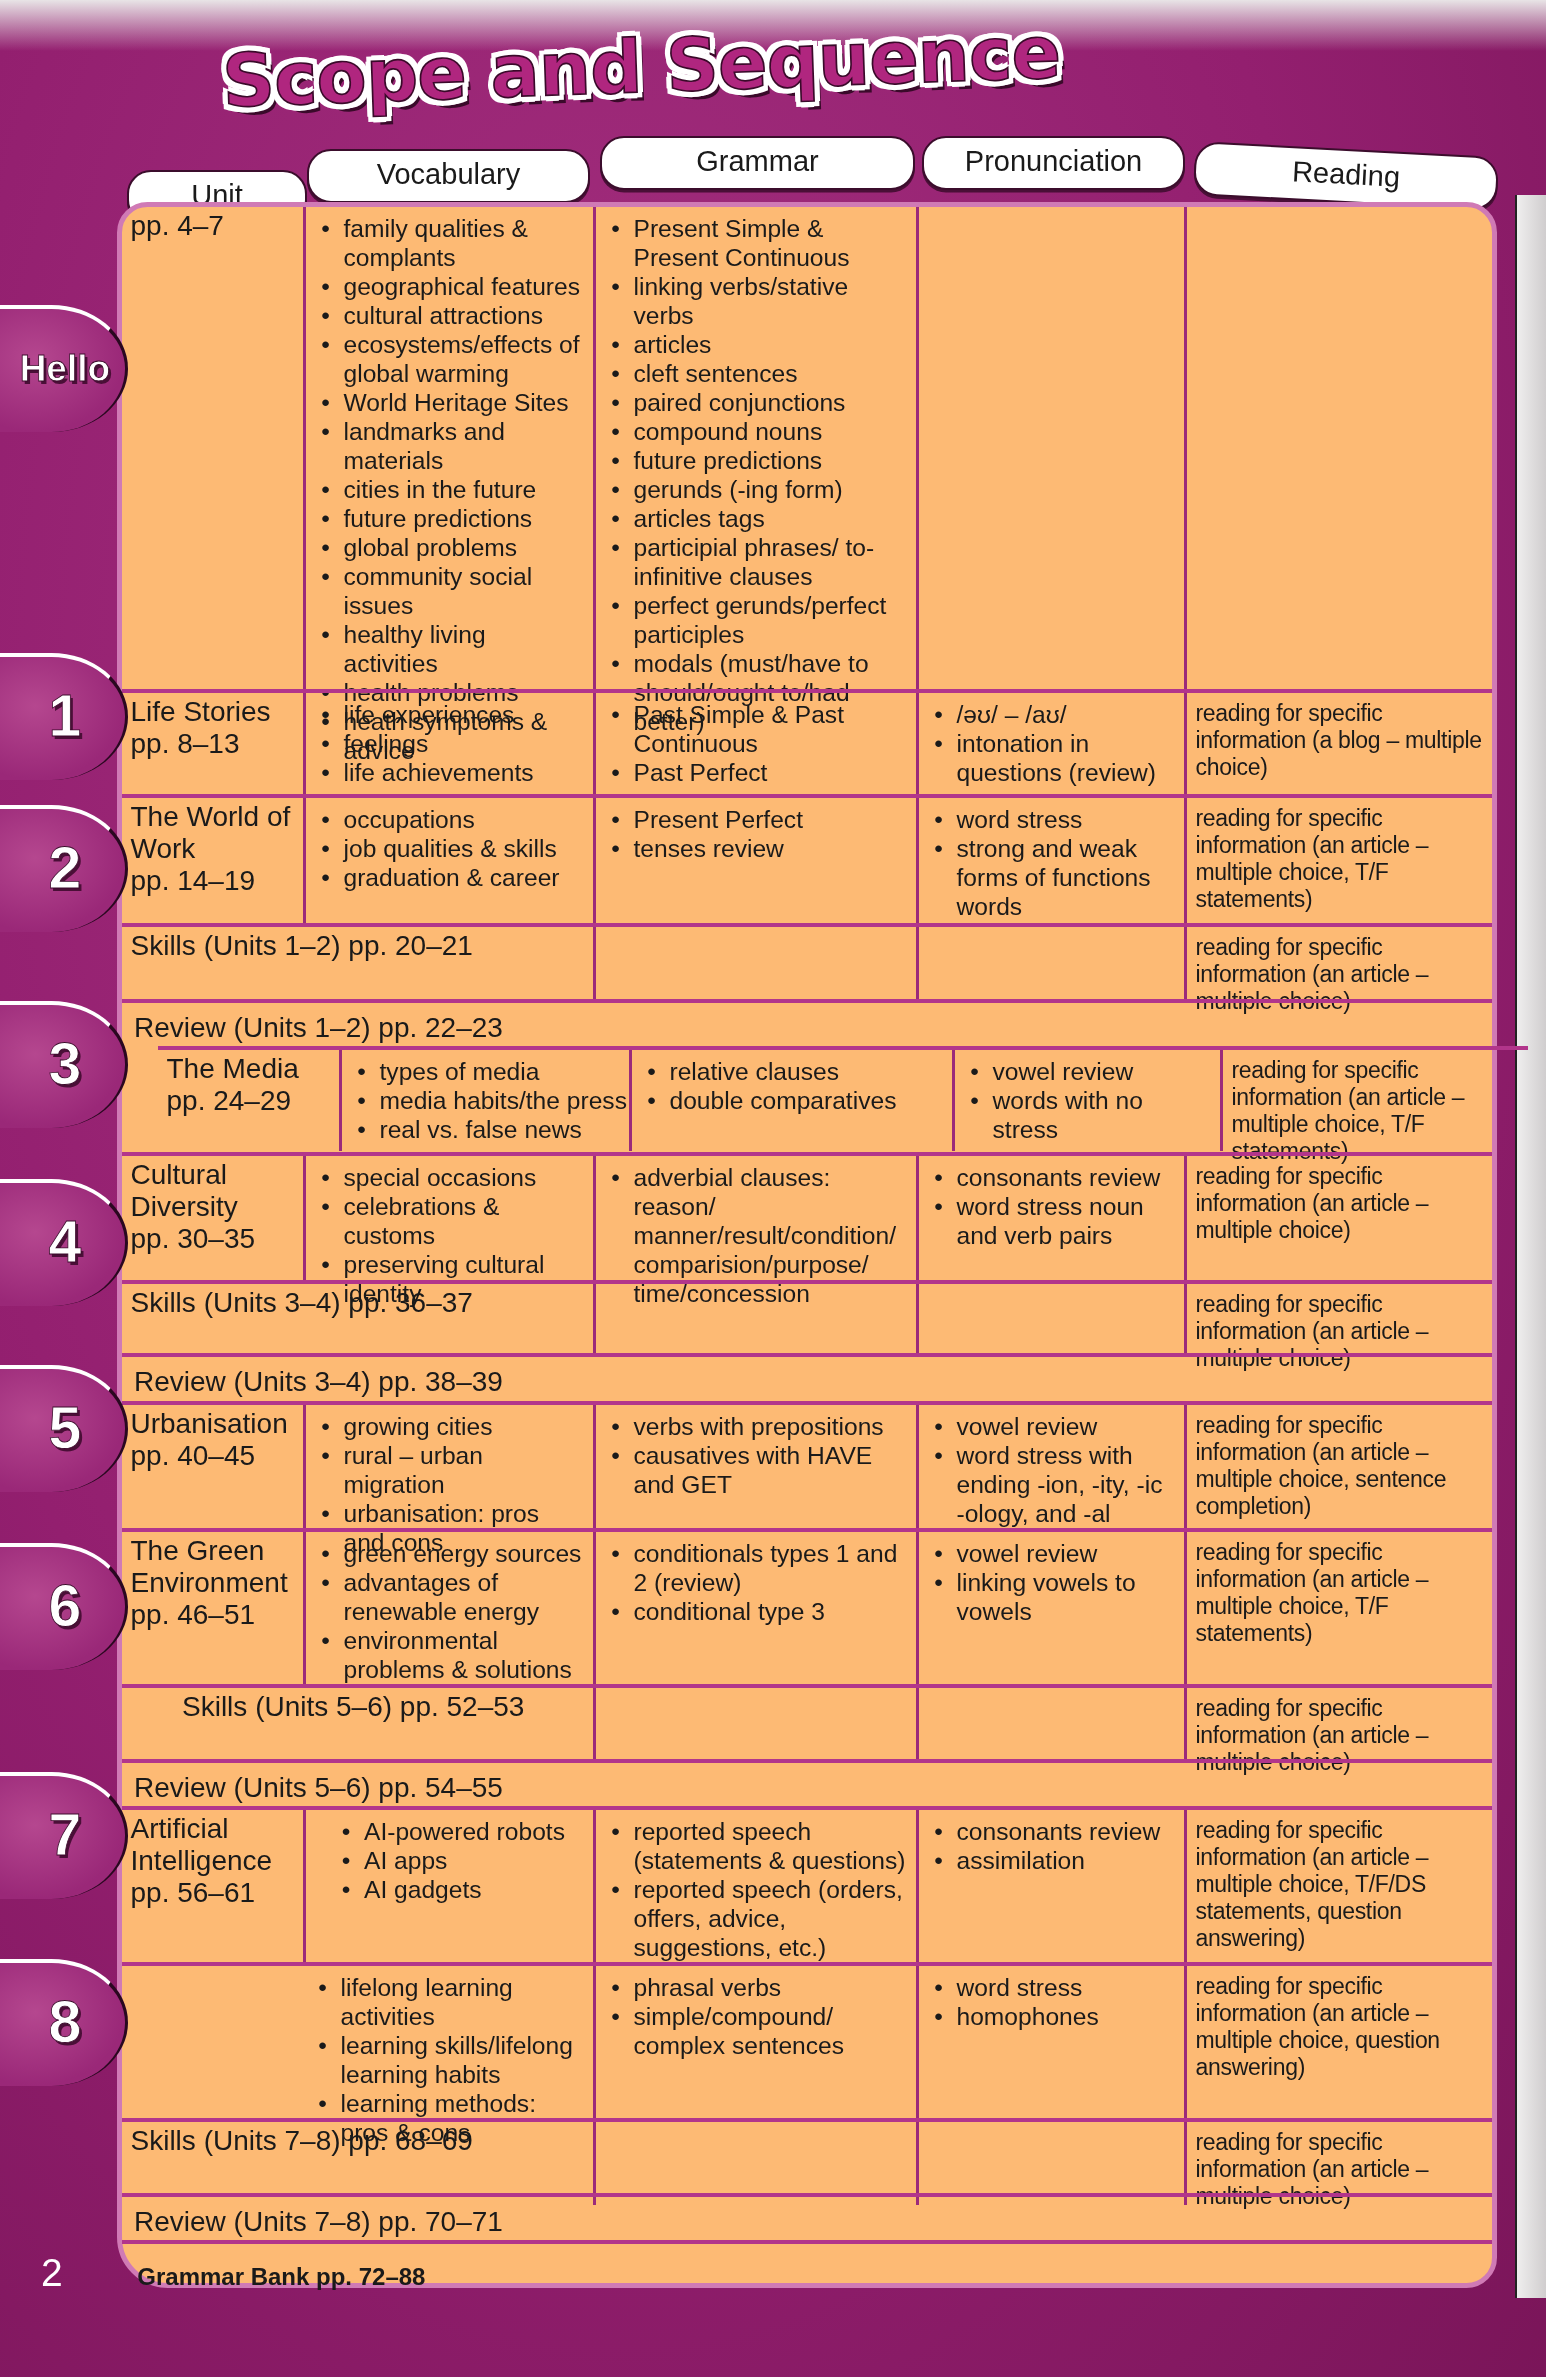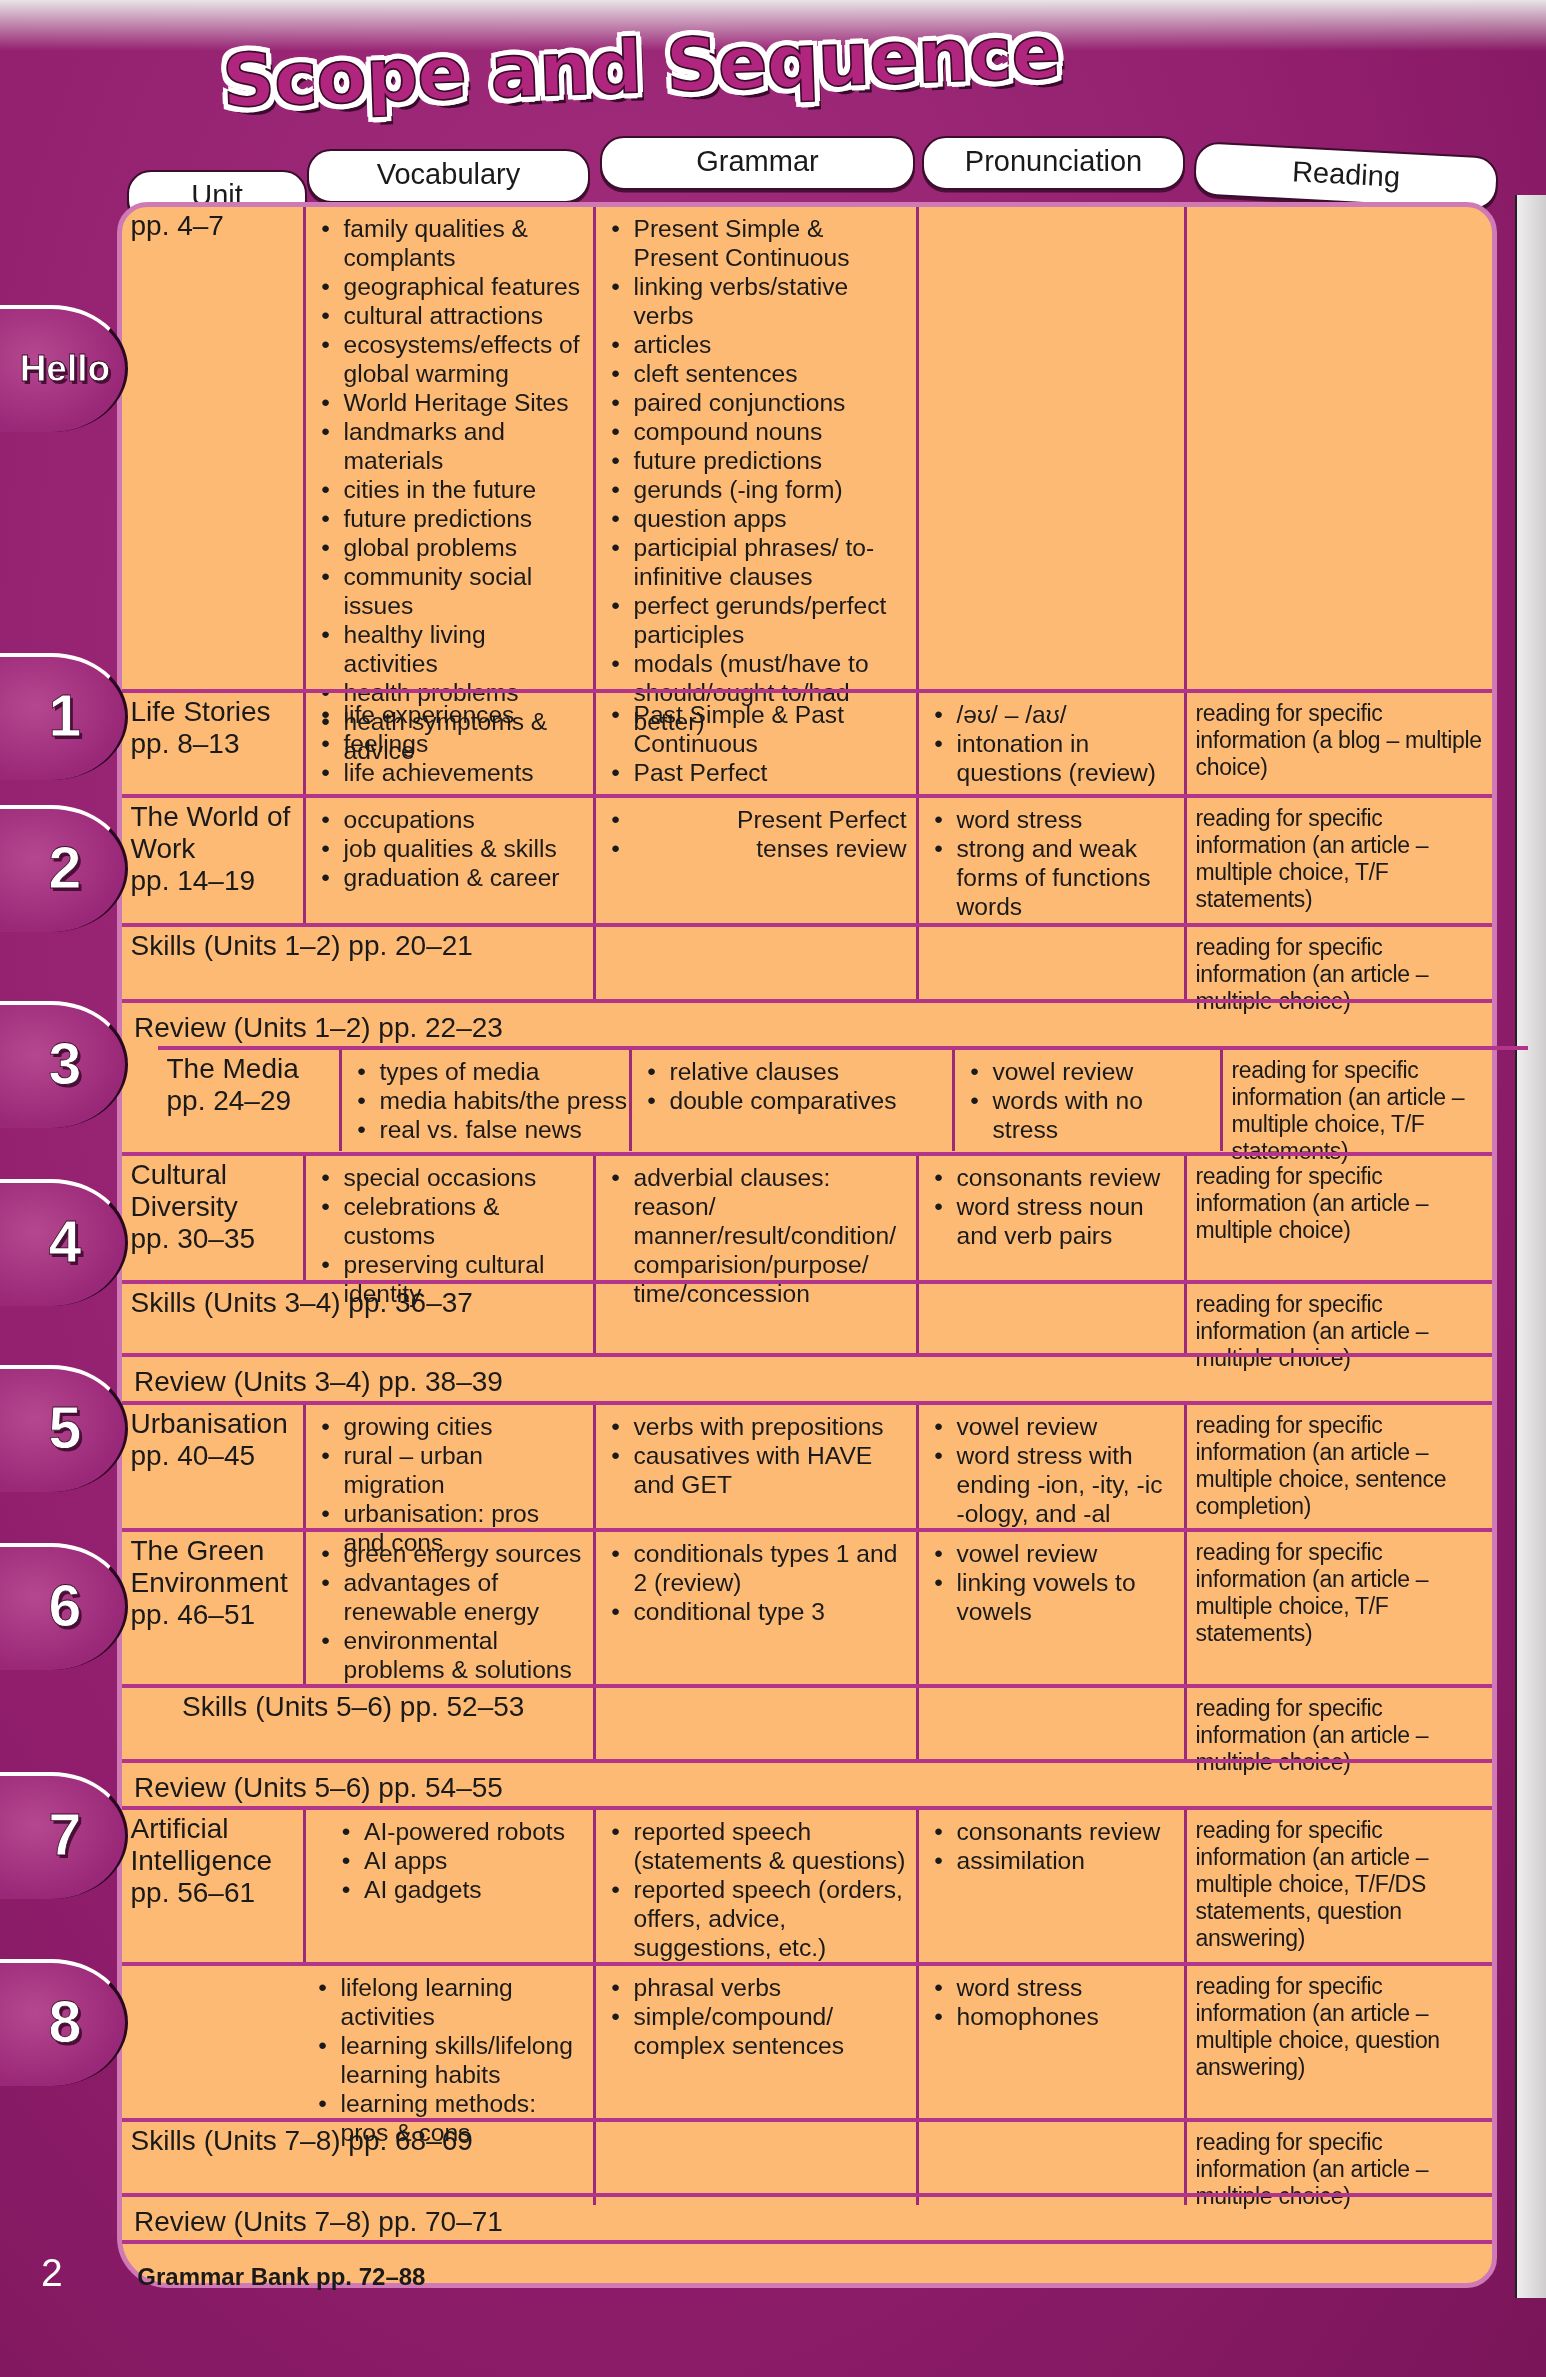--- a/index.html
+++ b/index.html
@@ -109,21 +109,21 @@
     <div class="cell" style="left:471px;width:322px;">
       <ul>
         <li>Present Simple &amp; Present Continuous</li>
         <li>linking verbs/stative verbs</li>
         <li>articles</li>
         <li>cleft sentences</li>
         <li>paired conjunctions</li>
         <li>compound nouns</li>
         <li>future predictions</li>
         <li>gerunds (-ing form)</li>
-        <li>question apps</li>
+        <li>articles tags</li>
         <li>participial phrases/ to-infinitive clauses</li>
         <li>perfect gerunds/perfect participles</li>
         <li>modals (must/have to should/ought to/had better)</li>
       </ul>
     </div>
     <div class="cell" style="left:794px;width:268px;"></div>
     <div class="cell reading" style="left:1062px;width:310px;"></div>
   </div>
 
   <div class="row" style="top:482px;height:105px;">
@@ -158,21 +158,21 @@
         <div>The World of Work</div>
         <div>pp. 14–19</div>
       </div>
     <div class="cell" style="left:181px;width:290px;">
         <ul>
           <li>occupations</li>
           <li>job qualities &amp; skills</li>
           <li>graduation &amp; career</li>
         </ul>
       </div>
-    <div class="cell" style="left:471px;width:322px;text-align:right;">
+    <div class="cell" style="left:471px;width:322px;">
         <ul>
           <li>Present Perfect</li>
           <li>tenses review</li>
         </ul>
       </div>
     <div class="cell" style="left:794px;width:268px;">
         <ul>
           <li>word stress</li>
           <li>strong and weak forms of functions words</li>
         </ul>

